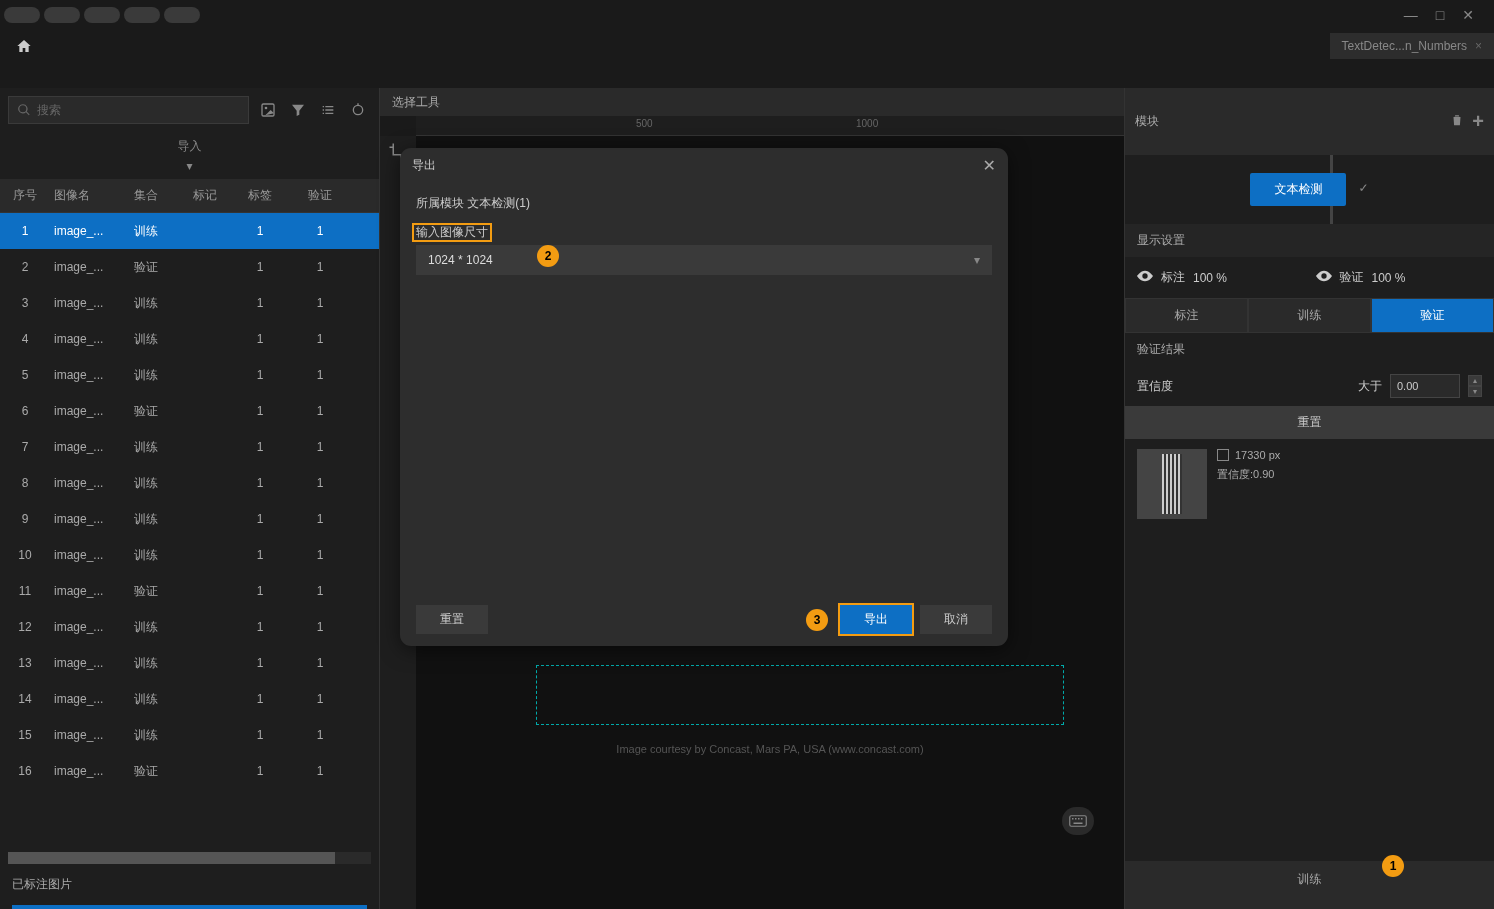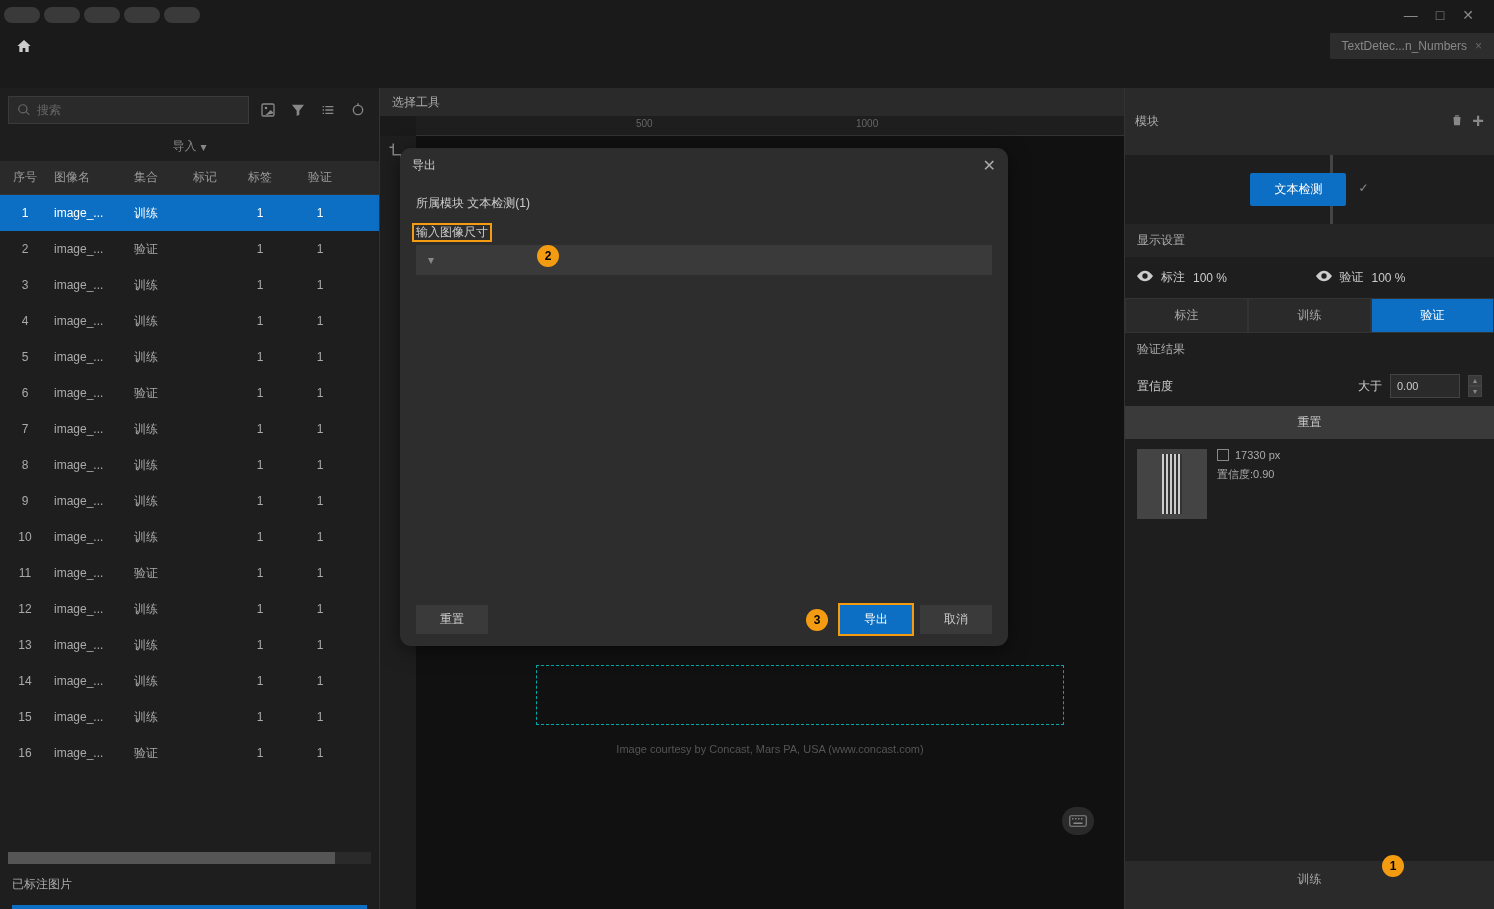--- a/index.html
+++ b/index.html
@@ -13,21 +13,21 @@
 .home-icon { width: 32px; height: 32px; display: flex; align-items: center; justify-content: center; color: #ccc; font-size: 16px; }
 .tab { background: #2d2d2d; padding: 6px 12px; display: flex; align-items: center; gap: 8px; color: #888; margin-left: 4px; }
 .tab span.close { color: #666; font-size: 12px; }
 .main { display: flex; height: calc(100% - 62px); margin-top: 26px; }
 .left-panel { width: 380px; background: #1e1e1e; border-right: 1px solid #333; display: flex; flex-direction: column; }
 .search-row { display: flex; align-items: center; padding: 8px; gap: 6px; }
 .search-box { flex: 1; background: #2a2a2a; border: 1px solid #3a3a3a; height: 28px; display: flex; align-items: center; padding: 0 8px; color: #666; gap: 6px; }
 .search-box svg { width: 14px; height: 14px; }
 .toolbar-icons { display: flex; gap: 4px; }
 .toolbar-icons .ico { width: 26px; height: 26px; display: flex; align-items: center; justify-content: center; color: #888; cursor: pointer; }
-.import-row { text-align: center; padding: 6px; color: #888; display: flex; justify-content: center; align-items: center; gap: 4px; }
+.import-row { text-align: center; padding: 6px; color: #888; display: flex; justify-content: center; align-items: center; gap: 4px; flex-direction: column; }
 .table-header { display: flex; background: #2a2a2a; border-bottom: 1px solid #333; }
 .th, .td { padding: 8px 4px; font-size: 12px; color: #999; }
 .c1 { width: 50px; text-align: center; }
 .c2 { width: 80px; }
 .c3 { width: 50px; }
 .c4 { width: 50px; text-align: center; }
 .c5 { width: 60px; text-align: center; }
 .c6 { width: 60px; text-align: center; }
 .table-body { flex: 1; overflow-y: auto; }
 .tr { display: flex; height: 36px; align-items: center; }
@@ -425,20 +425,21 @@
     <span class="title">导出</span>
     <span class="close">✕</span>
   </div>
   <div class="modal-body">
     <div class="mod-label">所属模块 文本检测(1)</div>
     <div style="position:relative;display:inline-block">
       <div class="highlight-box" style="top:-1px;left:-4px;right:-4px;bottom:-1px"></div>
       <span class="size-label">输入图像尺寸</span>
     </div>
     <div class="dropdown">
+      <span class="val">1024 * 1024</span>
       <span class="caret">▾</span>
     </div>
   </div>
   <div class="modal-footer">
     <div class="mbtn btn-gray">重置</div>
     <div class="spacer"></div>
     <div style="position:relative">
       <div class="highlight-box" style="top:-2px;left:-2px;right:-2px;bottom:-2px"></div>
       <div class="mbtn btn-blue">导出</div>
     </div>

